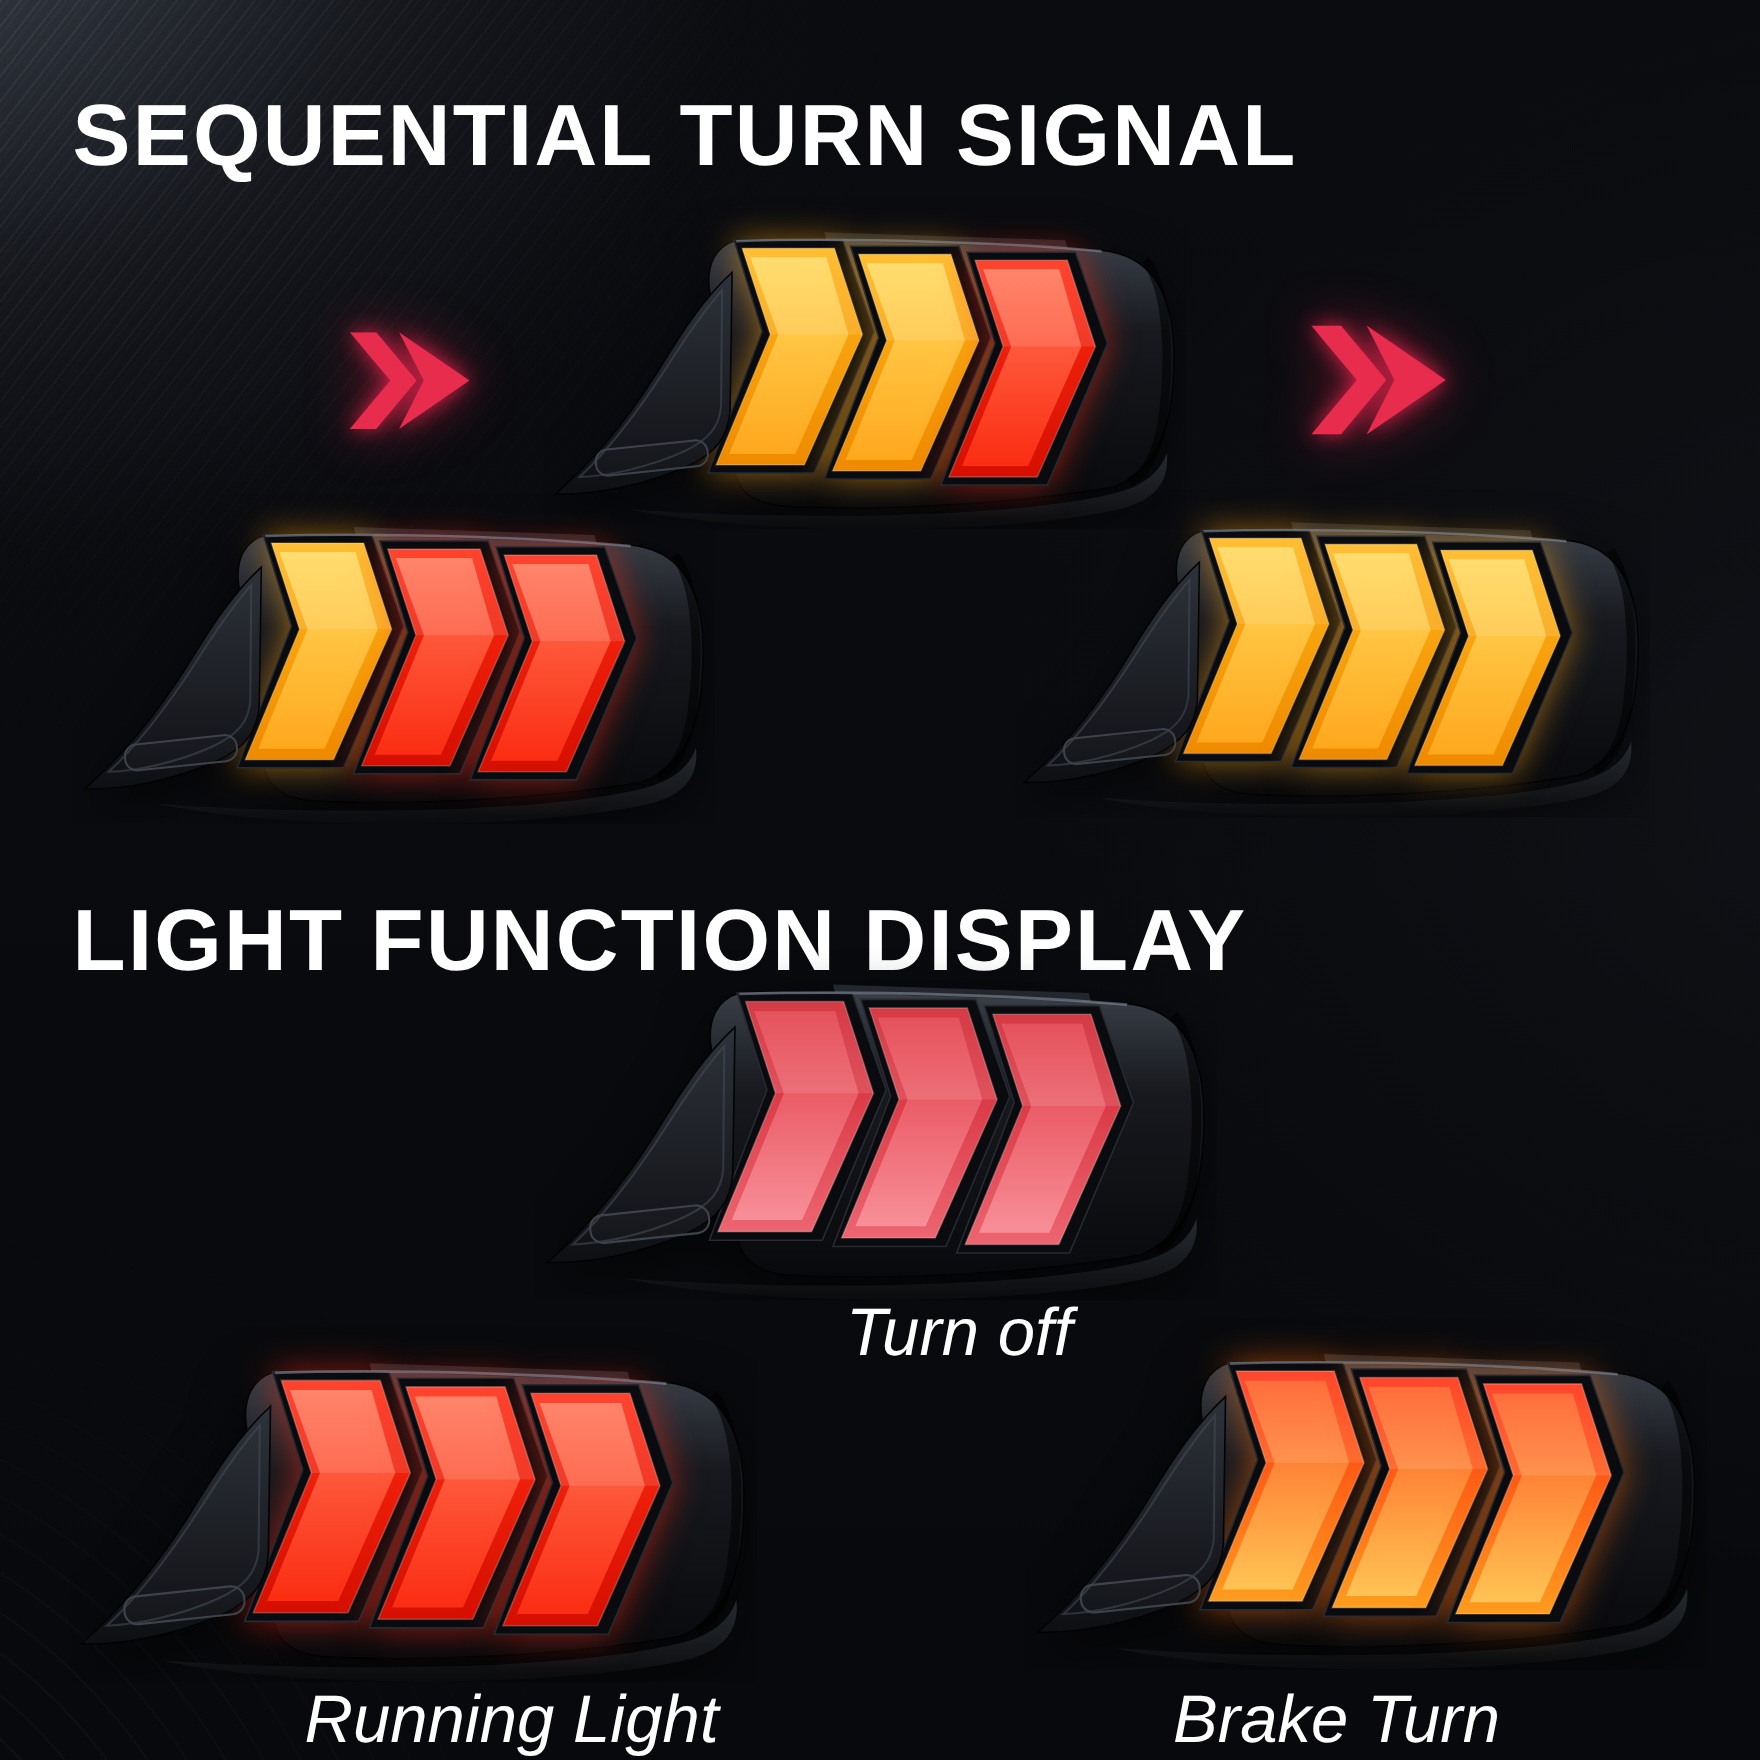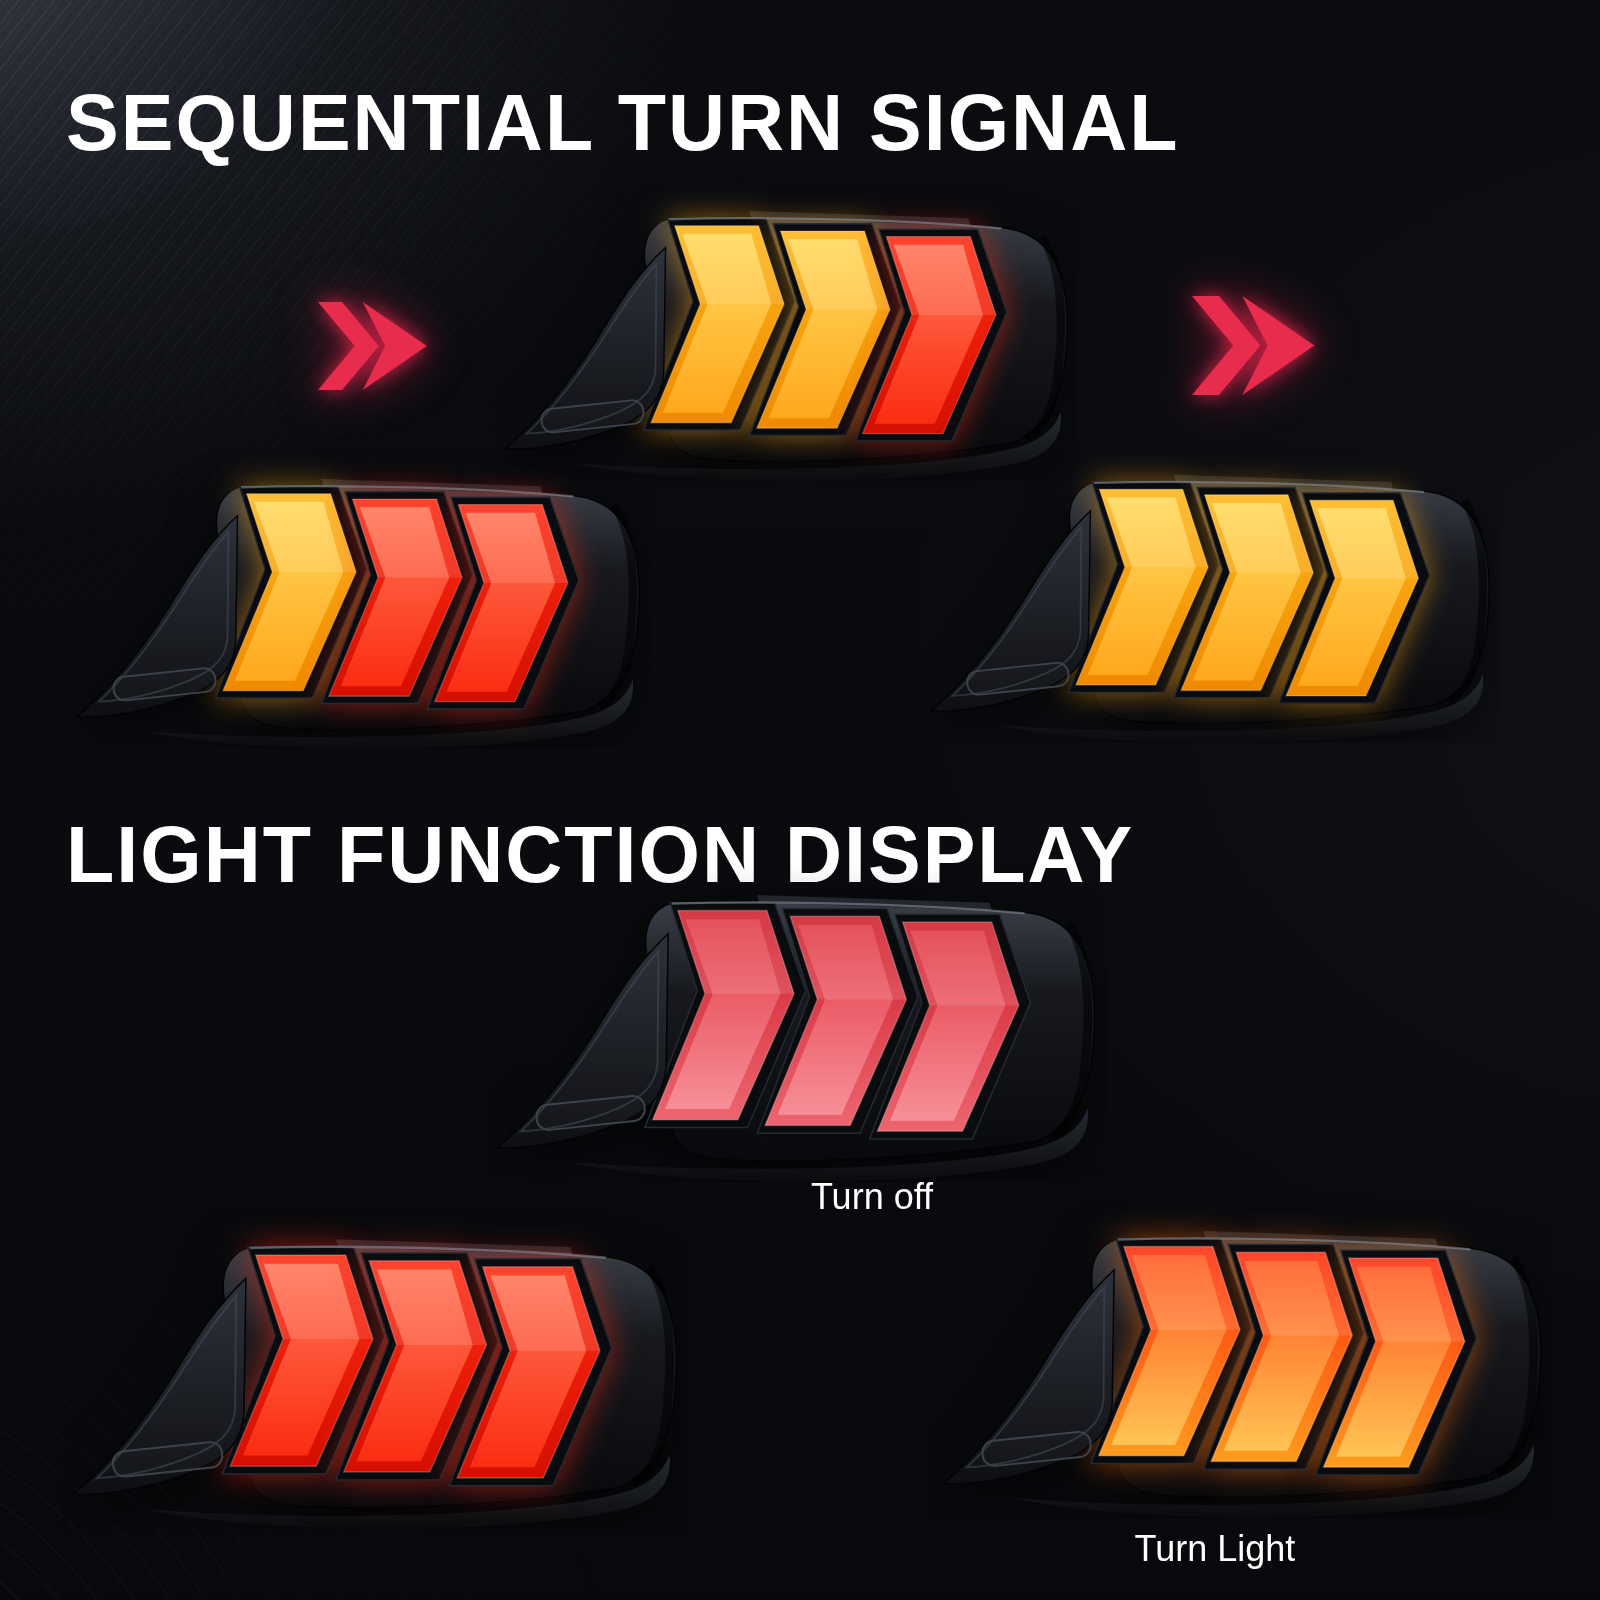--- a/index.html
+++ b/index.html
@@ -26,22 +26,22 @@
     mask-image:radial-gradient(900px 700px at 0% 100%, #000, transparent 70%);
   }
   .heading{
     position:absolute;left:66px;margin:0;color:#ffffff;
     font-weight:800;font-size:79px;letter-spacing:2px;line-height:1;
     white-space:nowrap;
   }
   .heading-1{top:83px;}
   .heading-2{top:778px;margin-top:37px;}
   .caption{
-    position:absolute;color:#ffffff;font-size:36px;font-weight:400;
-    letter-spacing:0px;transform:translateX(-50%);white-space:nowrap;
+    position:absolute;color:#ffffff;font-size:61px;font-weight:400;
+    letter-spacing:0px;transform:translateX(-50%);white-space:nowrap;font-style:italic;
   }
   .light{position:absolute;}
   .light svg{display:block;width:100%;height:auto;}
   .pos-stage2{left:494px;top:180px;width:584px;}
   .pos-stage1{left:66px;top:448px;width:584px;}
   .pos-stage3{left:920px;top:444px;width:580px;}
   .pos-turnoff{left:486px;top:862px;width:620px;}
   .pos-running{left:62px;top:1206px;width:626px;}
   .pos-brake{left:932px;top:1198px;width:620px;}
   .cap-turnoff{left:872px;top:1176px;}
@@ -438,20 +438,21 @@
         <polygon points="8,9 84,9 106,86 53,205 -13,205 36,86" fill="url(#c-running-2)"></polygon>
         <polygon points="0,0 92,0 120,86 28,86" fill="rgba(255,255,255,0.12)"></polygon>
       </g>
       <path d="M 188,74 L 186,212 C 184,238 172,254 142,268 C 98,287 50,296 12,295 C 50,262 84,220 112,176 C 140,130 160,100 188,74 Z" fill="url(#hf-running)" stroke="#020304" stroke-width="1.5"></path>
       <path d="M 178,92 L 177,208 C 175,228 165,241 139,253 C 103,269 64,277 36,278 C 68,248 96,210 122,170 C 143,137 160,112 178,92 Z" fill="none" stroke="#464c57" stroke-opacity="0.55" stroke-width="2"></path>
       <rect x="52" y="246" width="112" height="26" rx="12" transform="rotate(-6 108 259)" fill="rgba(255,255,255,0.02)" stroke="#3e434b" stroke-width="2"></rect>
       <path d="M 192,43 C 310,39 470,45 556,53" fill="none" stroke="rgba(150,160,175,0.5)" stroke-width="2.5"></path>
     </g>
   </svg>
     </div>
+  <div class="caption cap-running">Running Light</div>
 
   <div class="light pos-brake">
   <svg viewBox="0 0 640 330" xmlns="http://www.w3.org/2000/svg">
     <defs>
       <linearGradient id="hb-brake" x1="0" y1="0" x2="0" y2="1">
         <stop offset="0" stop-color="#3a3f48"></stop>
         <stop offset="0.35" stop-color="#17191e"></stop>
         <stop offset="1" stop-color="#08090c"></stop>
       </linearGradient>
       <linearGradient id="hf-brake" x1="0" y1="0" x2="0" y2="1">
@@ -512,14 +513,14 @@
         <polygon points="8,9 84,9 106,86 53,205 -13,205 36,86" fill="url(#c-brake-2)"></polygon>
         <polygon points="0,0 92,0 120,86 28,86" fill="rgba(255,255,255,0.12)"></polygon>
       </g>
       <path d="M 188,74 L 186,212 C 184,238 172,254 142,268 C 98,287 50,296 12,295 C 50,262 84,220 112,176 C 140,130 160,100 188,74 Z" fill="url(#hf-brake)" stroke="#020304" stroke-width="1.5"></path>
       <path d="M 178,92 L 177,208 C 175,228 165,241 139,253 C 103,269 64,277 36,278 C 68,248 96,210 122,170 C 143,137 160,112 178,92 Z" fill="none" stroke="#464c57" stroke-opacity="0.55" stroke-width="2"></path>
       <rect x="52" y="246" width="112" height="26" rx="12" transform="rotate(-6 108 259)" fill="rgba(255,255,255,0.02)" stroke="#3e434b" stroke-width="2"></rect>
       <path d="M 192,43 C 310,39 470,45 556,53" fill="none" stroke="rgba(150,160,175,0.5)" stroke-width="2.5"></path>
     </g>
   </svg>
     </div>
-  <div class="caption cap-brake">Turn Light</div>
+  <div class="caption cap-brake">Brake Turn</div>
 </div>
 
 </body></html>

